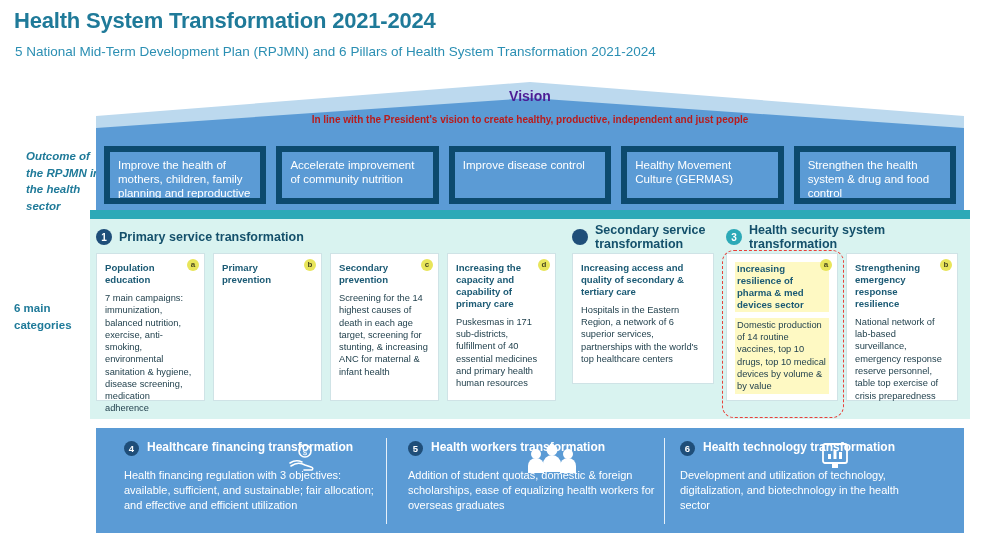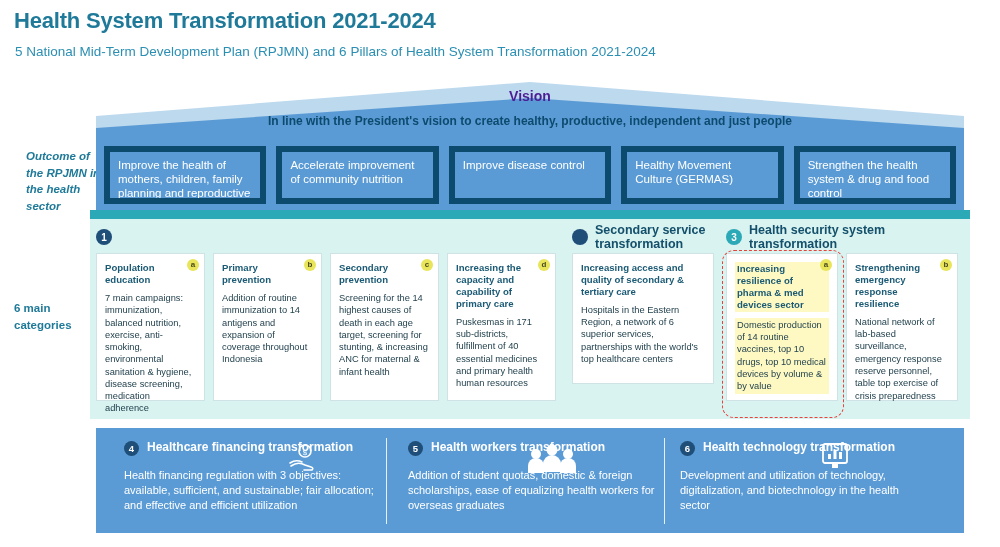--- a/index.html
+++ b/index.html
@@ -30,21 +30,21 @@
   }
   .roof-tri {
     position: absolute; left: 0; top: 0; width: 868px; height: 60px;
   }
   .vision-label {
     position: absolute; left: 0; top: 6px; width: 868px; text-align: center;
     font-size: 14px; font-weight: bold; color: #4c1d95; z-index: 3;
   }
   .vision-text {
     position: absolute; left: 0; top: 32px; width: 868px; text-align: center;
-    font-size: 12px; font-weight: bold; color: #0c4a6e; z-index: 3;
+    font-size: 10px; font-weight: bold; color: #b91c1c; z-index: 3;
   }
 
   
   .outcome-band {
     position: absolute; left: 96px; top: 142px; width: 868px; height: 68px;
     background: #5b9bd5;
   }
   .outcome-base {
     position: absolute; left: 90px; top: 210px; width: 880px; height: 9px;
     background: #2ca9b7;
@@ -174,31 +174,31 @@
   <div class="outcome-card">Strengthen the health system &amp; drug and food control</div>
 </div>
 <div class="outcome-base"></div>
 
 <div class="house"></div>
 <div class="side-label" id="cats-side">6 main categories</div>
 
 <div class="pillar" id="pillar-1">
   <div class="pillar-head">
     <span class="num-circle">1</span>
+    <span>Primary service transformation</span>
   </div>
   <div class="cards-row">
     <div class="card">
       <div class="badge">a</div>
       <div class="card-title">Population education</div>
       <div class="card-body">7 main campaigns: immunization, balanced nutrition, exercise, anti-smoking, environmental sanitation &amp; hygiene, disease screening, medication adherence</div>
     </div>
     <div class="card">
       <div class="badge">b</div>
       <div class="card-title">Primary prevention</div>
-      <div class="card-body">Addition of routine immunization to 14 antigens and expansion of coverage throughout Indonesia</div>
     </div>
     <div class="card">
       <div class="badge">c</div>
       <div class="card-title">Secondary prevention</div>
       <div class="card-body">Screening for the 14 highest causes of death in each age target, screening for stunting, &amp; increasing ANC for maternal &amp; infant health</div>
     </div>
     <div class="card">
       <div class="badge">d</div>
       <div class="card-title">Increasing the capacity and capability of primary care</div>
       <div class="card-body">Puskesmas in 171 sub-districts, fulfillment of 40 essential medicines and primary health human resources</div>

